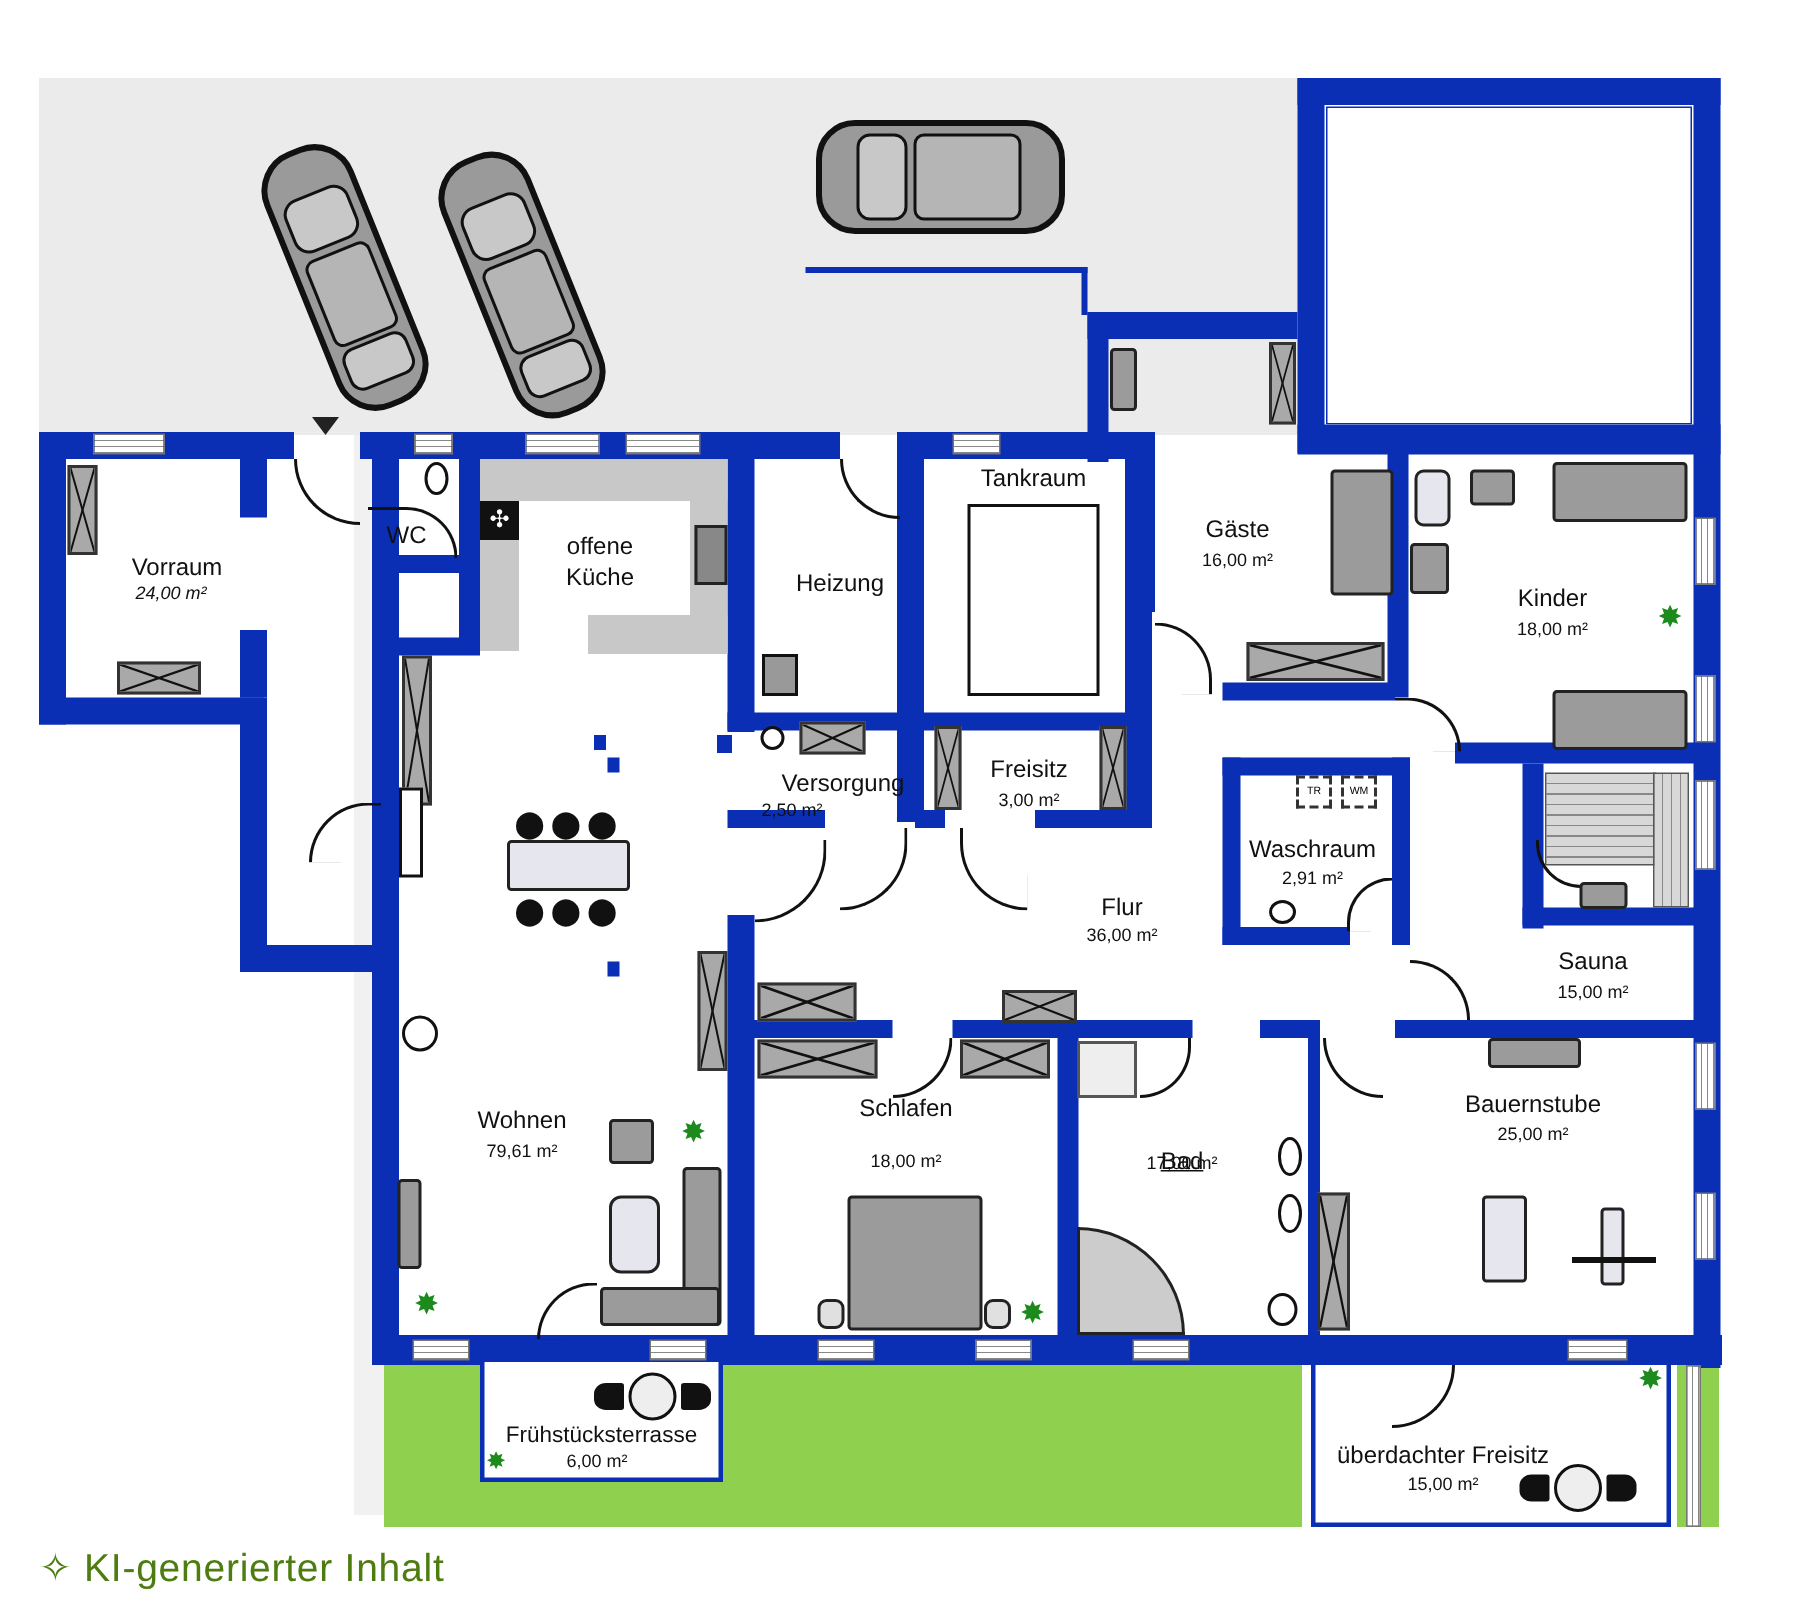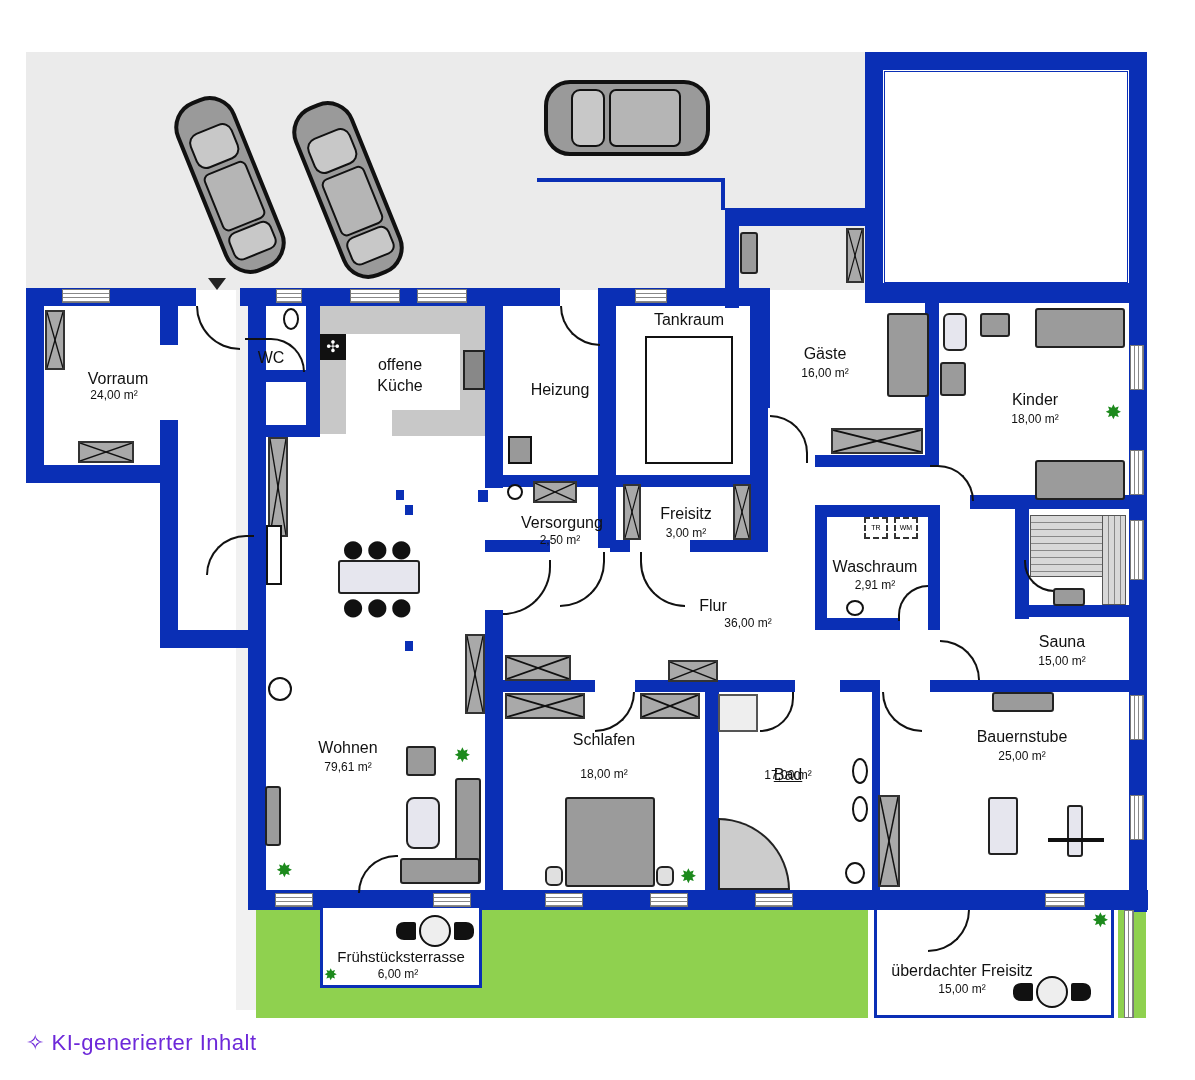--- a/index.html
+++ b/index.html
@@ -10,21 +10,21 @@
   .grass{position:absolute;background:#8fd14f;}
   .room-label{position:absolute;text-align:center;color:#111;font-size:16px;line-height:19px;transform:translateX(-50%);white-space:nowrap;}
   .room-area{position:absolute;text-align:center;color:#111;font-size:12px;line-height:14px;transform:translateX(-50%);white-space:nowrap;}
   .win{position:absolute;background:#fff;border:1px solid #777;box-sizing:border-box;}
   .win.h{background:repeating-linear-gradient(180deg,#fff 0 3px,#888 3px 4px);}
   .win.v{background:repeating-linear-gradient(90deg,#fff 0 3px,#888 3px 4px);}
   .cab{position:absolute;background:#a9a9a9;border:2px solid #333;box-sizing:border-box;overflow:hidden;}
   .cab svg{width:100%;height:100%;display:block;}
   .door{position:absolute;border:2px solid #111;box-sizing:border-box;}
   .plant{position:absolute;color:#1d8a1d;font-size:20px;line-height:20px;}
-  .watermark{position:absolute;left:26px;top:1030px;color:#6d28d9;font-size:22px;letter-spacing:0.5px;}
+  .watermark{position:absolute;left:26px;top:1030px;color:#4d7c0f;font-size:26px;letter-spacing:0.5px;}
   .counter{position:absolute;background:#c8c8c8;}
   .furn{position:absolute;background:#9b9b9b;border:2px solid #222;box-sizing:border-box;border-radius:3px;}
   .furn.light{background:#e6e6ee;}
 </style>
 </head>
 <body>
 
 <div class="pave" style="left:26px;top:52px;width:840px;height:238px;"></div>
 <div class="pave" style="left:236px;top:290px;width:20px;height:720px;background:#f1f1f1;"></div>
 <div class="grass" style="left:256px;top:908px;width:612px;height:110px;"></div>
@@ -300,37 +300,37 @@
 <div class="abs" style="left:1071px;top:983px;width:20px;height:18px;background:#111;border-radius:10% 40% 40% 10%;"></div>
 
 <div class="plant" style="left:454px;top:745px;">✸</div>
 <div class="plant" style="left:276px;top:860px;">✸</div>
 <div class="plant" style="left:680px;top:866px;">✸</div>
 <div class="plant" style="left:1105px;top:402px;">✸</div>
 <div class="plant" style="left:1092px;top:910px;">✸</div>
 <div class="plant" style="left:324px;top:965px;font-size:16px;">✸</div>
 
 <div class="room-label" style="left:118px;top:369px;">Vorraum</div>
-<div class="room-area" style="left:114px;top:388px;">24,00 m²</div>
+<div class="room-area" style="left:114px;top:388px;font-style:italic;">24,00 m²</div>
 <div class="room-label" style="left:271px;top:348px;">WC</div>
 <div class="room-label" style="left:400px;top:355px;">offene</div>
 <div class="room-label" style="left:400px;top:376px;">Küche</div>
 <div class="room-label" style="left:560px;top:380px;">Heizung</div>
 <div class="room-label" style="left:689px;top:310px;">Tankraum</div>
 <div class="room-label" style="left:825px;top:344px;">Gäste</div>
 <div class="room-area" style="left:825px;top:366px;">16,00 m²</div>
 <div class="room-label" style="left:1035px;top:390px;">Kinder</div>
 <div class="room-area" style="left:1035px;top:412px;">18,00 m²</div>
 <div class="room-label" style="left:562px;top:513px;">Versorgung</div>
-<div class="room-area" style="left:560px;top:533px;text-align:center;">2,50 m²</div>
+<div class="room-area" style="left:528px;top:533px;text-align:center;">2,50 m²</div>
 <div class="room-label" style="left:686px;top:504px;">Freisitz</div>
 <div class="room-area" style="left:686px;top:526px;">3,00 m²</div>
 <div class="room-label" style="left:875px;top:557px;">Waschraum</div>
 <div class="room-area" style="left:875px;top:578px;">2,91 m²</div>
-<div class="room-label" style="left:713px;top:596px;">Flur</div>
+<div class="room-label" style="left:748px;top:596px;">Flur</div>
 <div class="room-area" style="left:748px;top:616px;">36,00 m²</div>
 <div class="room-label" style="left:1062px;top:632px;">Sauna</div>
 <div class="room-area" style="left:1062px;top:654px;">15,00 m²</div>
 <div class="room-label" style="left:348px;top:738px;">Wohnen</div>
 <div class="room-area" style="left:348px;top:760px;">79,61 m²</div>
 <div class="room-label" style="left:604px;top:730px;">Schlafen</div>
 <div class="room-area" style="left:604px;top:767px;">18,00 m²</div>
 <div class="room-label" style="left:788px;top:765px;text-decoration:underline;">Bad</div>
 <div class="room-area" style="left:788px;top:768px;">17,00 m²</div>
 <div class="room-label" style="left:1022px;top:727px;">Bauernstube</div>

